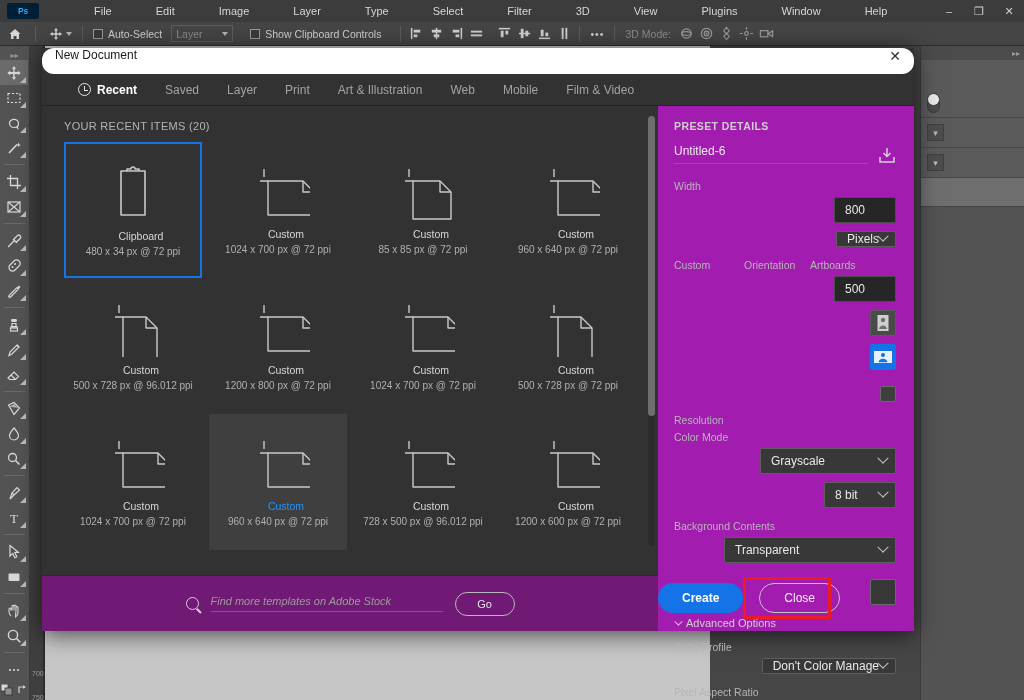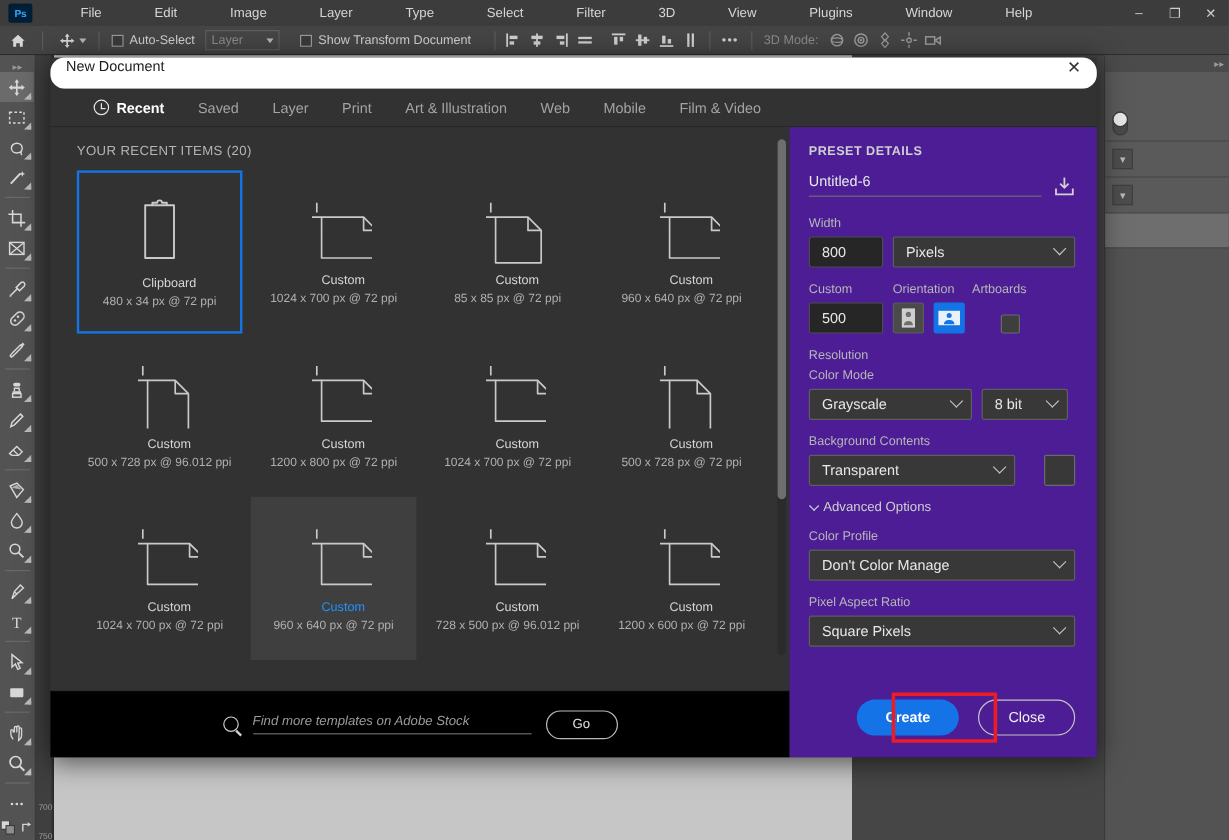--- a/index.html
+++ b/index.html
@@ -14,21 +14,21 @@
   }
   #app { position: relative; width: 1024px; height: 700px; }
 
   
   .winbar {
     position: absolute; top: 0; left: 0; width: 1024px; height: 22px;
     background: #3c3c3c;
     display: flex; align-items: center;
   }
   .ps-logo {
-    width: 20px; height: 16px; margin: 0 4px 0 7px;
+    width: 32px; height: 16px; margin: 0 19px 0 7px;
     background: #001e36; color: #31a8ff;
     font-size: 8.5px; font-weight: bold;
     display: flex; align-items: center; justify-content: center;
     border-radius: 2px; letter-spacing: -.3px;
   }
   .menu { display: flex; align-items: center; height: 22px; }
   .menu .mi {
     padding: 0 8px; height: 22px; line-height: 22px;
     font-size: 11px; color: #d6d6d6; cursor: default; margin-left: 28px;
   }
@@ -131,61 +131,61 @@
   .grid { display: grid; grid-template-columns: repeat(4, 145px); gap: 0 0; }
   .card { width: 138px; height: 136px; display: flex; flex-direction: column;
           align-items: center; justify-content: flex-start; padding-top: 12px; }
   .card.selected { border: 2px solid #1473e6; }
   .card.hover { background: #3f3f3f; }
   .card-ic { height: 72px; display: flex; align-items: center; justify-content: center; }
   .card-t { font-size: 10.5px; color: #d6d6d6; margin-top: 2px; margin-left: 16px; }
   .card.hover .card-t { color: #1f94ff; }
   .card-s { font-size: 10px; color: #b0b0b0; margin-top: 4px; text-align: center; }
 
-  .stockbar { height: 56px; background: #000000; border-top: 1px solid #2a2a2a;
+  .stockbar { height: 56px; background: #701a75; border-top: 1px solid #2a2a2a;
               display: flex; align-items: center; justify-content: center; gap: 0; flex: 0 0 auto; }
   .stock-inner { display: flex; align-items: center; gap: 12px; }
   .mag { width: 13px; height: 13px; border: 1.6px solid #cfcfcf; border-radius: 50%; position: relative; }
   .mag::after { content:''; position:absolute; right:-4px; bottom:-3px; width:6px; height:1.6px; background:#cfcfcf; transform: rotate(45deg); }
   .stock-field { width: 232px; border-bottom: 1px solid #6a6a6a; padding-bottom: 4px;
                  font-size: 11px; color: #9b9b9b; font-style: italic; }
   .go-btn { width: 60px; height: 24px; border: 1px solid #b9b9b9; border-radius: 12px;
             display: flex; align-items: center; justify-content: center; font-size: 11px; color: #e2e2e2; }
 
   .dlg-scroll { position: absolute; right: 3px; top: 10px; width: 7px; height: 430px; }
   .dlg-scroll .track { width: 7px; height: 100%; background: #2b2b2b; border-radius: 4px; }
   .dlg-scroll .thumb { position: absolute; top: 0; width: 7px; height: 300px; background: #6e6e6e; border-radius: 4px; }
 
   
-  .preset { flex: 1; background: #4c1d95; padding: 14px 18px 0 16px; position: relative; }
+  .preset { flex: 1; background: #a21caf; padding: 14px 18px 0 16px; position: relative; }
   .pd-h { font-size: 10.5px; color: #cfcfcf; font-weight: bold; letter-spacing: .4px; margin-bottom: 12px; }
   .namerow { display: flex; align-items: flex-end; gap: 10px; margin-bottom: 16px; }
   .namefield { flex: 1; border-bottom: 1px solid #6d6d6d; font-size: 12px; color: #eaeaea; padding-bottom: 5px; }
   .saveic { width: 18px; height: 18px; position: relative; }
   .lbl { font-size: 10.5px; color: #b6b6b6; margin-bottom: 5px; }
-  .row { display: flex; gap: 8px; align-items: flex-end; margin-bottom: 12px; }
+  .row { display: flex; gap: 8px; align-items: flex-end; margin-bottom: 12px; flex-direction: column; }
   .numbox { width: 62px; height: 26px; background: #262626; border: 1px solid #4c4c4c;
             border-radius: 2px; display: flex; align-items: center; padding-left: 10px;
             font-size: 12px; color: #e8e8e8; }
   .selbox { height: 26px; background: #383838; border: 1px solid #5e5e5e; border-radius: 2px;
             display: flex; align-items: center; justify-content: space-between;
             padding: 0 8px 0 10px; font-size: 12px; color: #e8e8e8; }
   .chev { width: 8px; height: 8px; border-right: 1.6px solid #c2c2c2; border-bottom: 1.6px solid #c2c2c2;
           transform: rotate(45deg) translate(-2px,-2px); }
   .orient-btn { width: 26px; height: 26px; border: 1px solid #5c5c5c; border-radius: 2px;
                 background: #4a4a4a; display: flex; align-items: center; justify-content: center; }
   .orient-btn.on { background: #1473e6; border-color: #1473e6; }
   .abcheck { width: 16px; height: 16px; background: #3e3e3e; border: 1px solid #6a6a6a; border-radius: 2px; }
   .adv { font-size: 11px; color: #cfcfcf; display: flex; align-items: center; gap: 6px; margin: 4px 0 12px 0; }
   .chev-sm { width: 6px; height: 6px; border-right: 1.5px solid #cfcfcf; border-bottom: 1.5px solid #cfcfcf;
              transform: rotate(45deg) translateY(-2px); }
   .swatchbox { width: 26px; height: 26px; border: 1px solid #6a6a6a; background: #383838; border-radius: 2px; }
 
   .footer { position: absolute; left: 0; bottom: 18px; width: 100%;
-            display: flex; justify-content: flex-end; align-items: center; gap: 16px; padding-right: 18px; }
+            display: flex; align-items: center; gap: 16px; padding-right: 18px; }
   .btn { height: 30px; border-radius: 15px; display: flex; align-items: center;
          justify-content: center; font-size: 12px; padding: 0 24px; }
   .btn.primary { background: #1473e6; color: #ffffff; font-weight: bold; }
   .btn.ghost { border: 1px solid #c4c4c4; color: #f0f0f0; }
   .redbox { position: absolute; border: 3px solid #ec1c24; border-radius: 1px; pointer-events: none; }
 </style>
 </head>
 <body>
 
 <div id="app">
@@ -234,21 +234,21 @@
     <div class="ob-item">
       <span class="ob-check"></span>
       <span class="ob-lbl">Auto-Select</span>
     </div>
     <div class="ob-combo">
       <span>Layer</span>
       <span class="tri-d"></span>
     </div>
     <div class="ob-item" style="margin-left:12px">
       <span class="ob-check"></span>
-      <span class="ob-lbl">Show Transform Document</span>
+      <span class="ob-lbl">Show Clipboard Controls</span>
     </div>
     <div class="ob-sep" style="margin-left:14px"></div>
     <div id="align-icons" style="display:flex;align-items:center">
         <span class="icobtn">
           <svg width="15" height="15" viewBox="0 0 16 16">
             <rect x="2" y="2" width="1.6" height="12" fill="#cfcfcf"></rect>
             <rect x="5" y="4" width="7" height="3" fill="#cfcfcf"></rect>
             <rect x="5" y="9" width="4" height="3" fill="#cfcfcf"></rect>
           </svg>
         </span>

